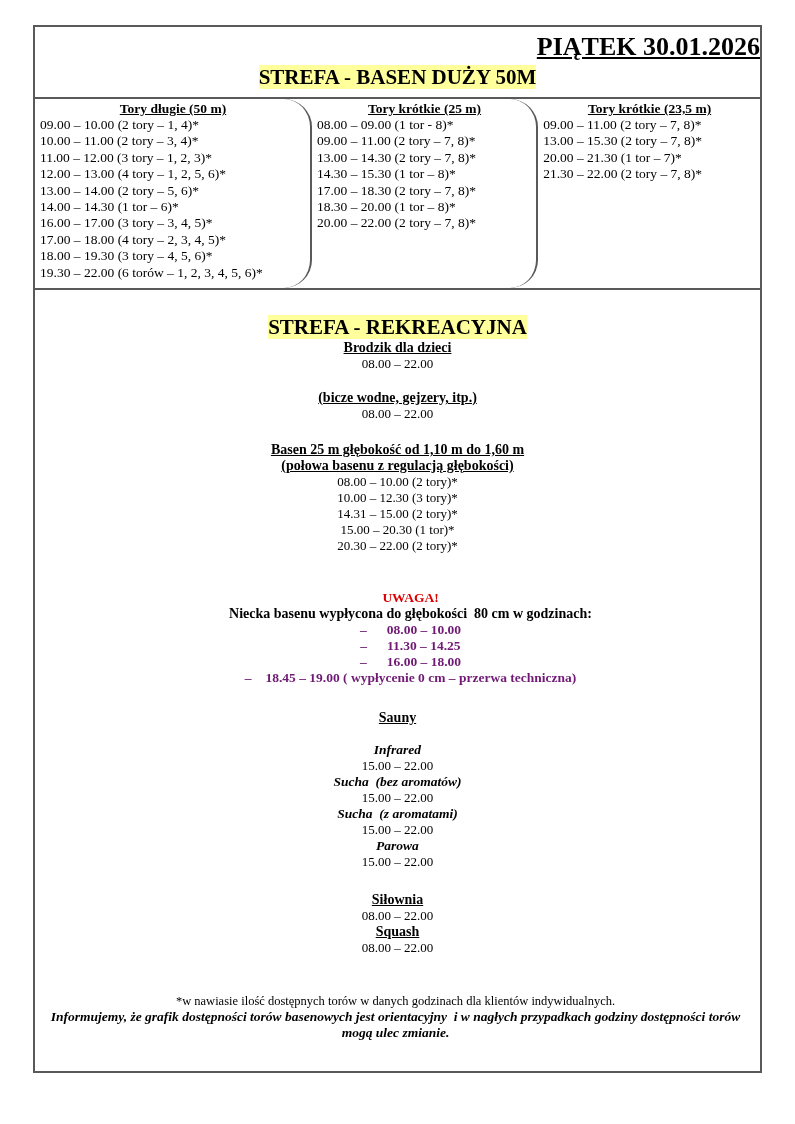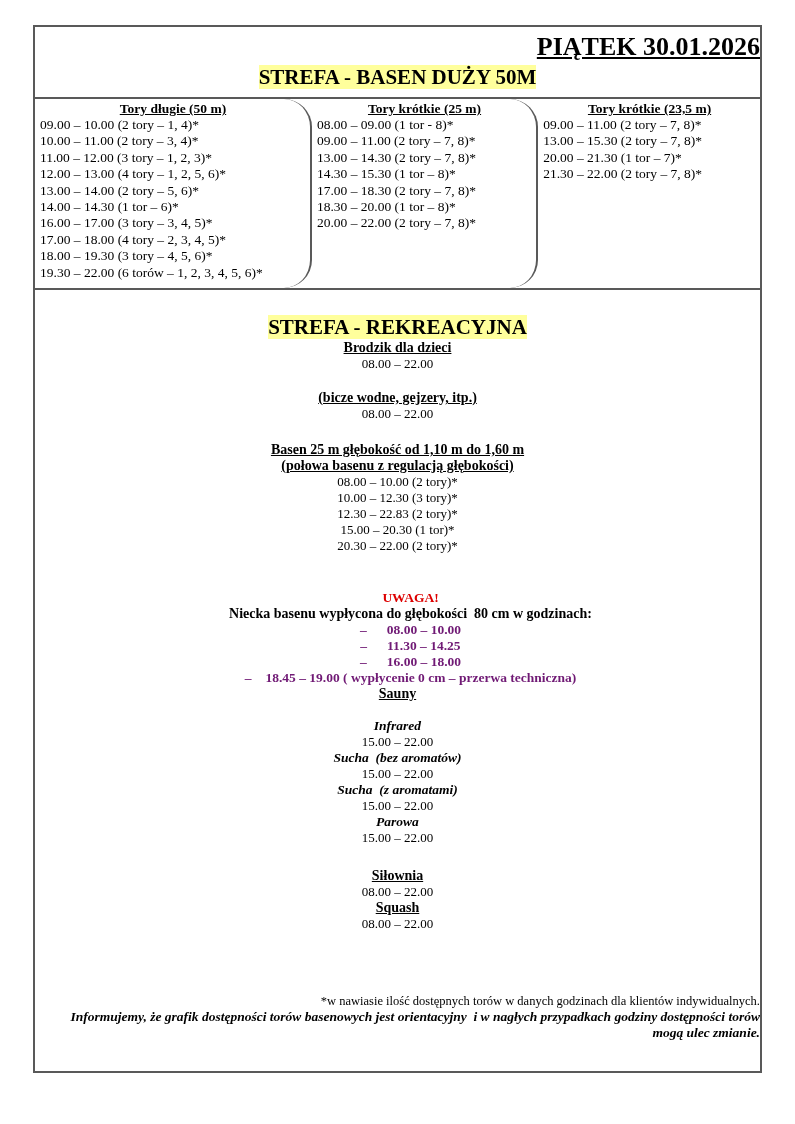--- a/index.html
+++ b/index.html
@@ -62,36 +62,36 @@
   .rec-title {
     font-weight: bold;
     text-decoration: underline;
     font-size: 14px;
     line-height: 16px;
   }
   .line { font-size: 13px; line-height: 16px; }
   .mt18 { margin-top: 18px; }
   .mt20 { margin-top: 20px; }
   .mt36 { margin-top: 36px; padding-left: 26px; }
-  .mt24 { }
+  .mt24 { margin-top: 24px; }
   .mt16 { margin-top: 16px; }
   .mt22 { margin-top: 22px; }
 
   .notice-title { color: #dd0000; font-weight: bold; font-size: 13.5px; line-height: 16px; }
   .notice-sub { font-weight: bold; font-size: 14px; line-height: 16px; white-space: pre-wrap; }
   .notice-item { color: #701a75; font-weight: bold; font-size: 13.5px; line-height: 16px; }
   .notice-item .dash { margin-right: 20px; }
   .notice-item.wide .dash { margin-right: 14px; }
 
   .sauna-name { font-weight: bold; font-style: italic; font-size: 13.5px; line-height: 16px; white-space: pre-wrap; }
 
   .footer {
     position: absolute;
-    left: 4px; right: 0; top: 966px;
-    text-align: right;
+    left: 4px; right: 8px; top: 966px;
+    text-align: center;
   }
   .footer-note1 { font-size: 12.5px; line-height: 16px; }
   .footer-note2 { font-weight: bold; font-size: 13.5px; line-height: 16px; white-space: pre-wrap; font-style: italic; }
 </style>
 </head>
 <body>
 
 <div class="page">
 
   <div class="doc-title">
@@ -147,21 +147,21 @@
   <div class="mt18">
     <div class="rec-title">(bicze wodne, gejzery, itp.)</div>
     <div class="line">08.00 – 22.00</div>
   </div>
 
   <div class="mt20">
     <div class="rec-title">Basen 25 m głębokość od 1,10 m do 1,60 m</div>
     <div class="rec-title">(połowa basenu z regulacją głębokości)</div>
     <div class="line">08.00 – 10.00 (2 tory)*</div>
     <div class="line">10.00 – 12.30 (3 tory)*</div>
-    <div class="line">12.30 – 22.83 (2 tory)*</div>
+    <div class="line">14.31 – 15.00 (2 tory)*</div>
     <div class="line">15.00 – 20.30 (1 tor)*</div>
     <div class="line">20.30 – 22.00 (2 tory)*</div>
   </div>
 
   <div class="mt36">
     <div class="notice-title">UWAGA!</div>
     <div class="notice-sub">Niecka basenu wypłycona do głębokości  80 cm w godzinach:</div>
     <div class="notice-item"><span class="dash">–</span><span>08.00 – 10.00</span></div>
     <div class="notice-item"><span class="dash">–</span><span>11.30 – 14.25</span></div>
     <div class="notice-item"><span class="dash">–</span><span>16.00 – 18.00</span></div>

